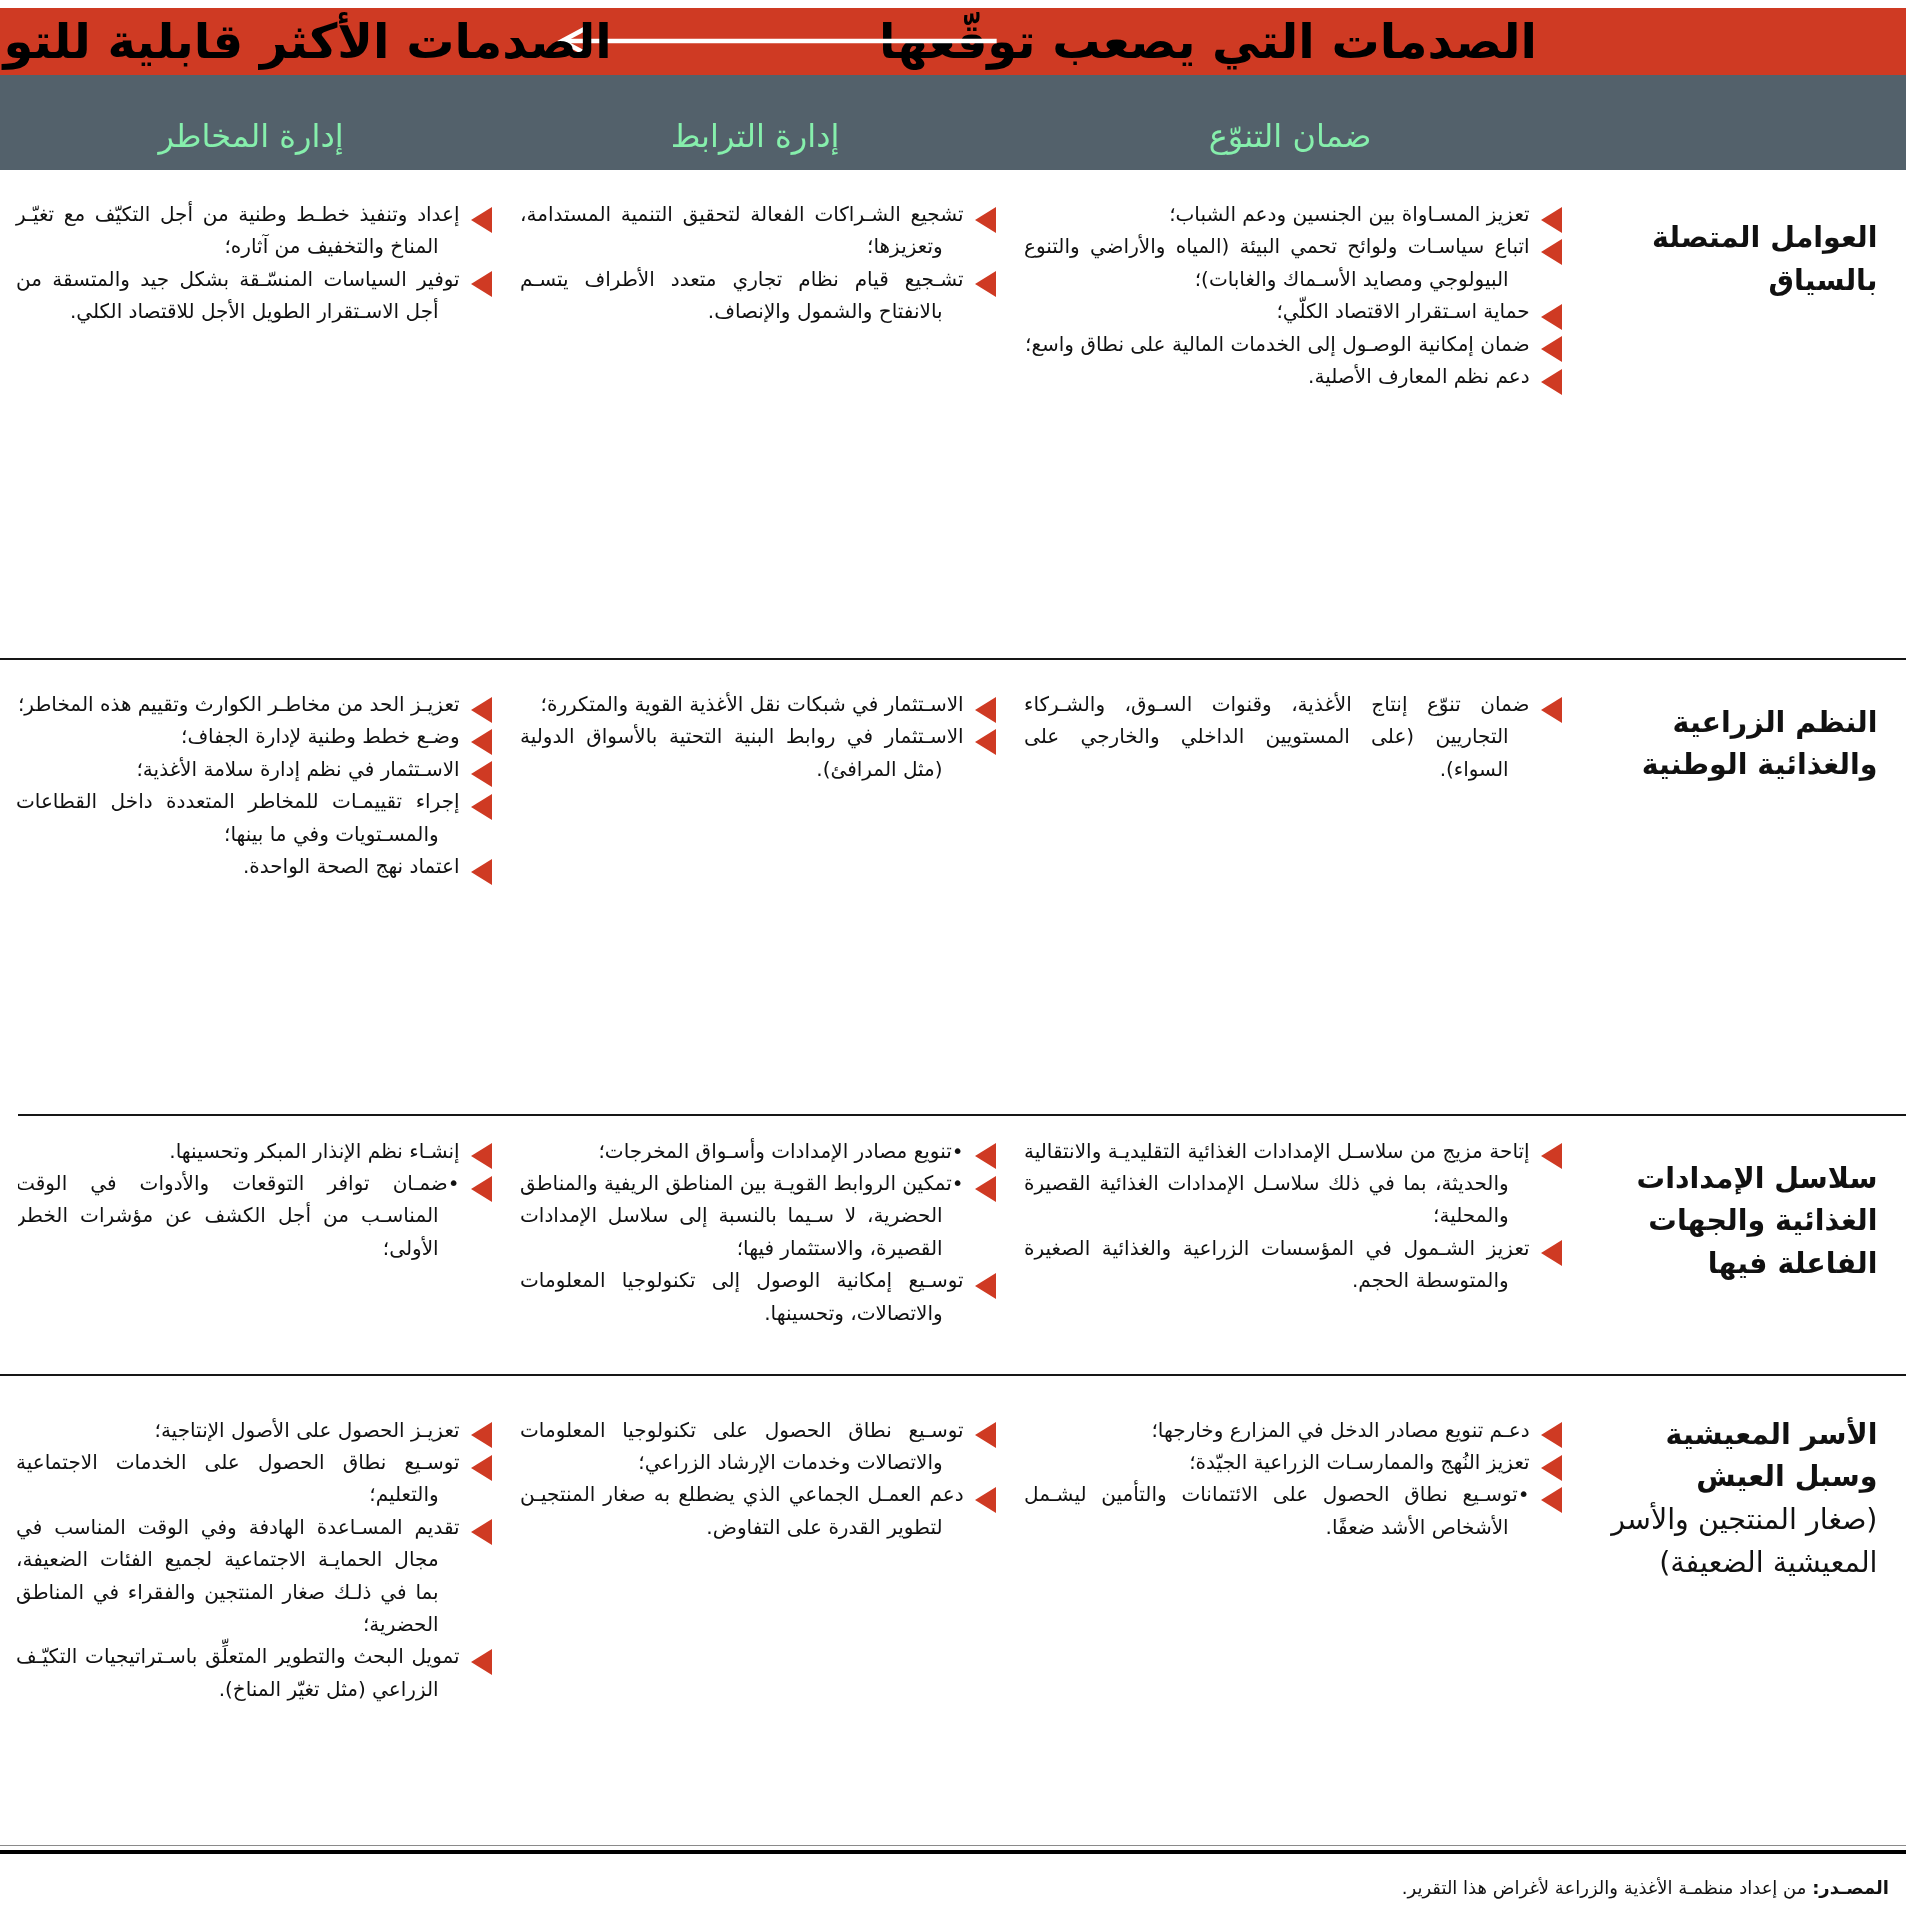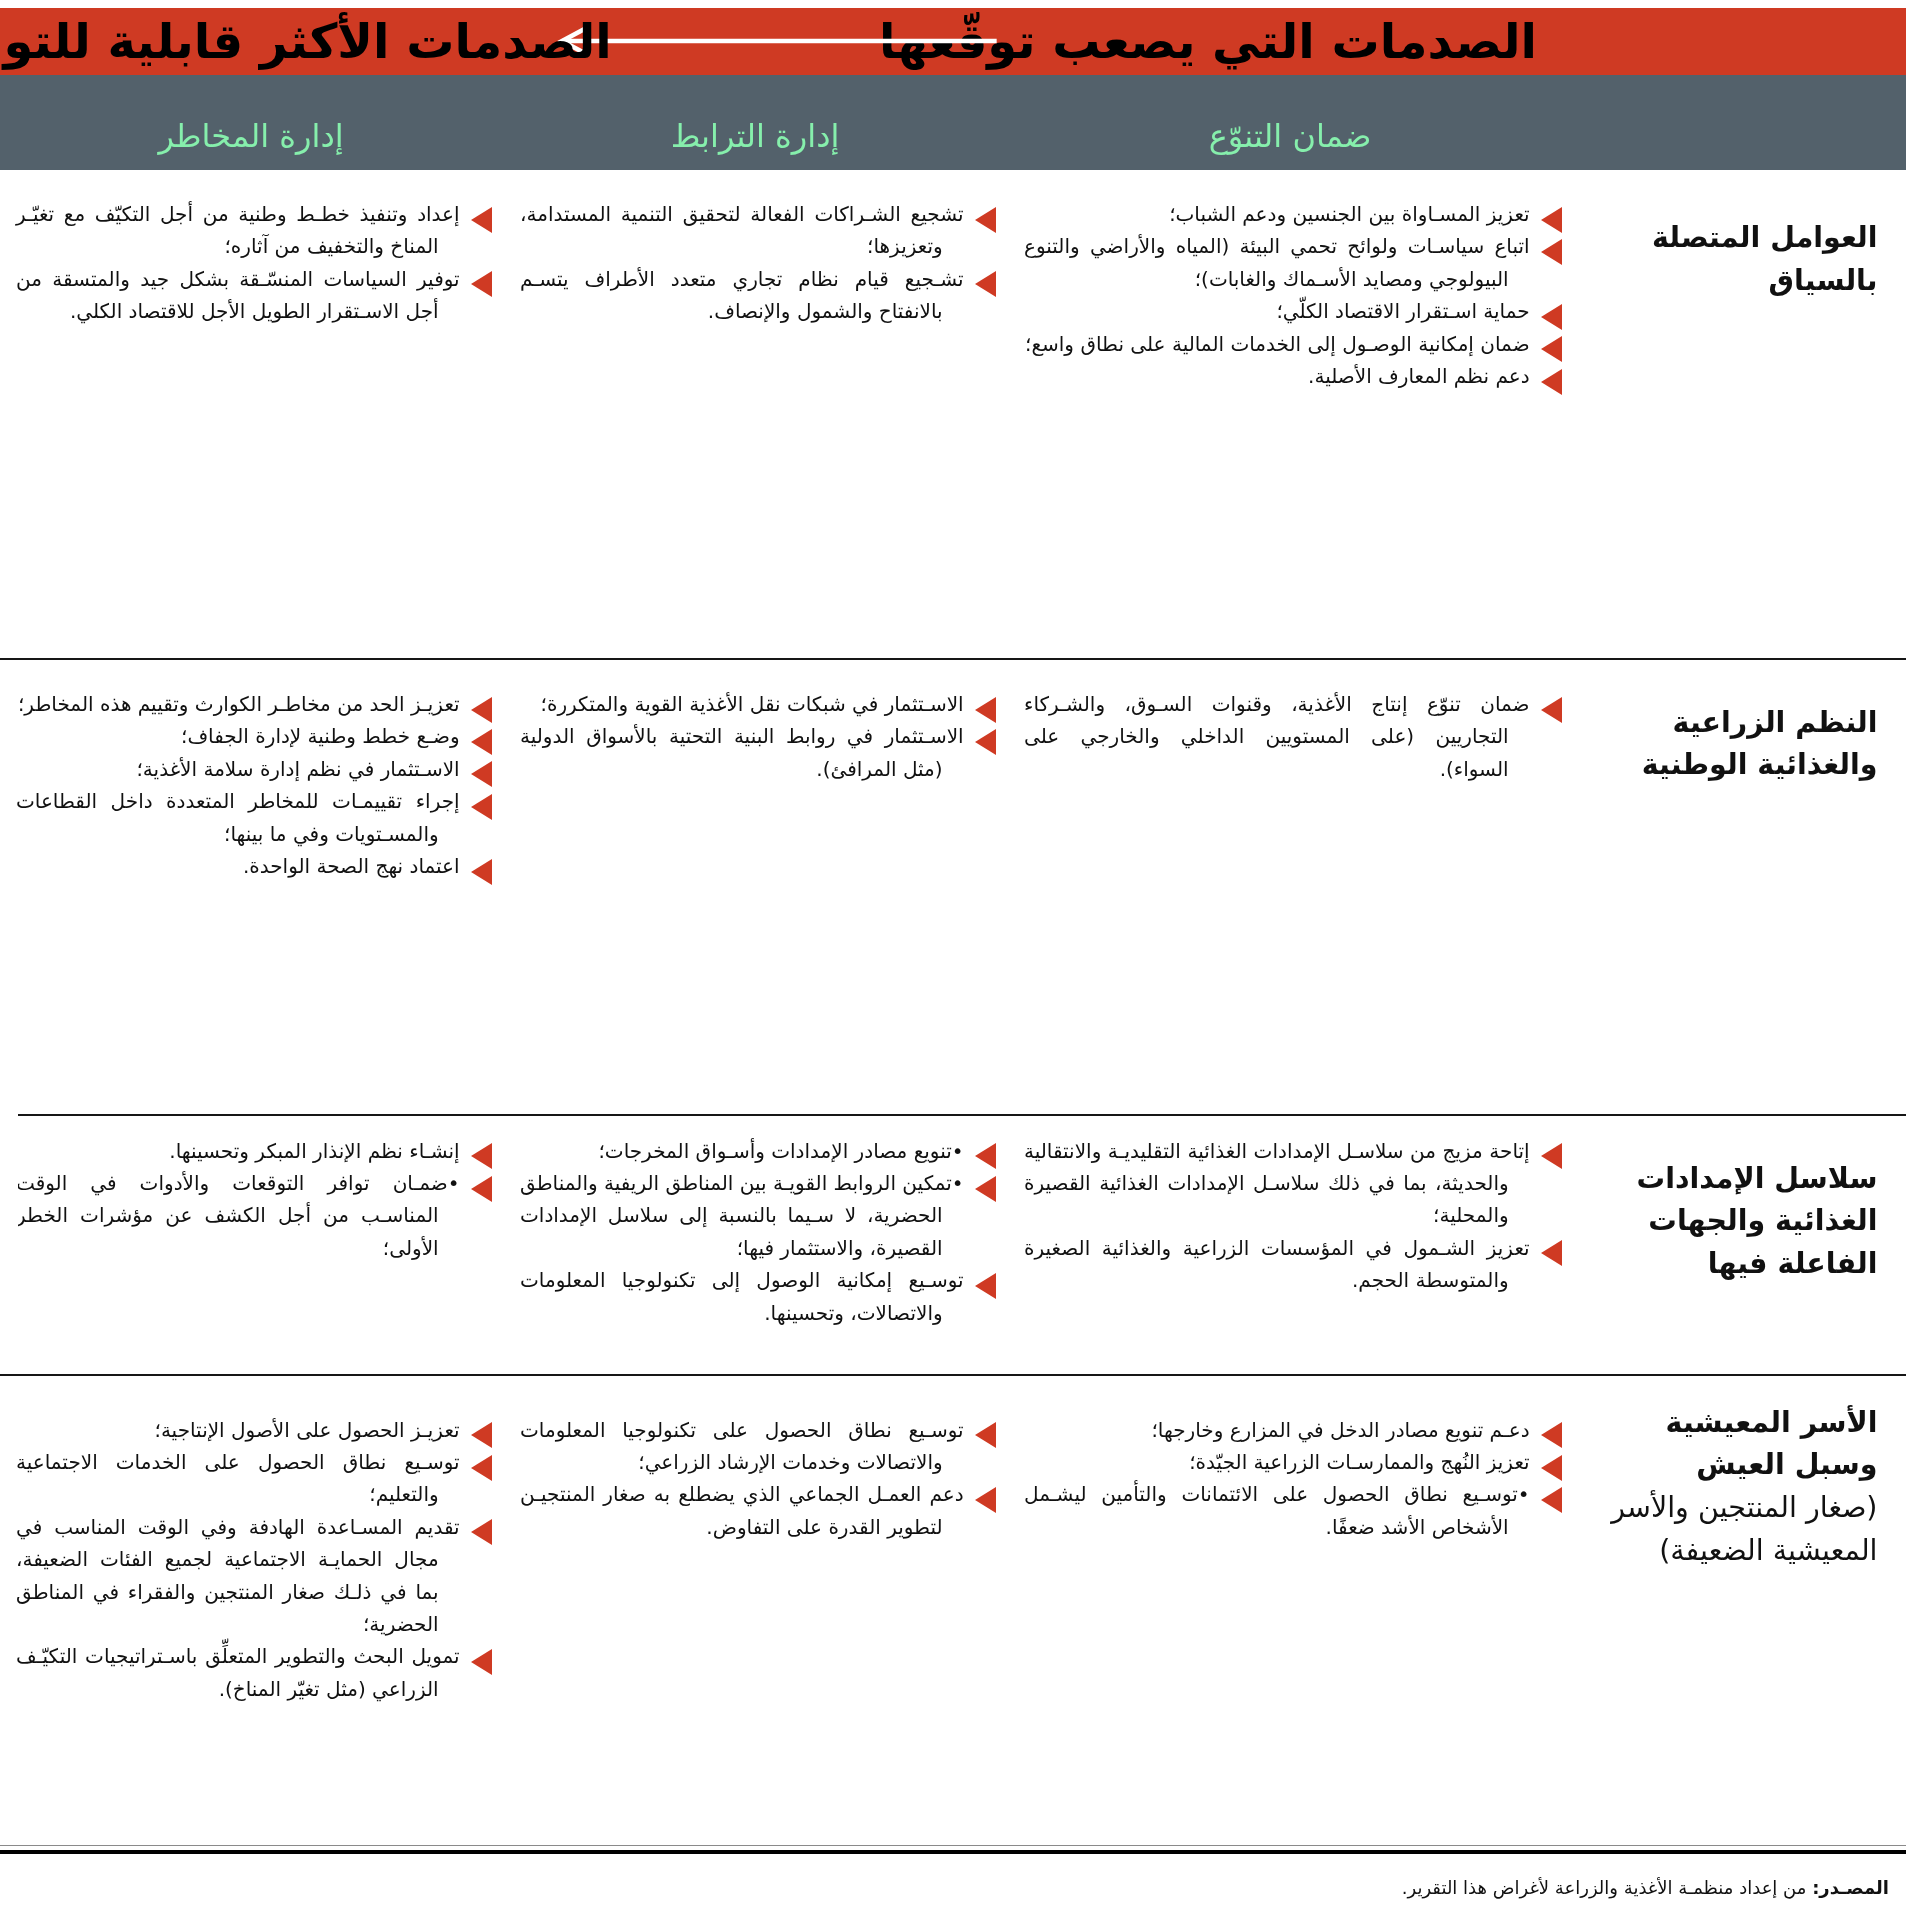--- a/index.html
+++ b/index.html
@@ -59,21 +59,21 @@
   }
   .row.r1 .rowhead{border-top:3.8px solid #000;margin-top:-3.8px;padding-top:48px;}
   .rowhead .note{font-weight:400;display:block;}
   .cell{
     box-sizing:border-box;
     padding:28.5px 11.4px 0 17px;
     overflow:hidden;
   }
   .row.r3 .cell{padding-top:19px;}
   .row.r4 .cell{padding-top:38px;}
-  .row.r4 .rowhead{padding-top:26px;}
+  .row.r4 .rowhead{padding-top:38px;}
   .cell ul{
     list-style:none;margin:0;padding:0;
     font-size:20px;line-height:1.62;
   }
   .cell li{
     position:relative;
     padding-right:53px;
     text-indent:-21px;
     text-align:justify;
     margin:0;

